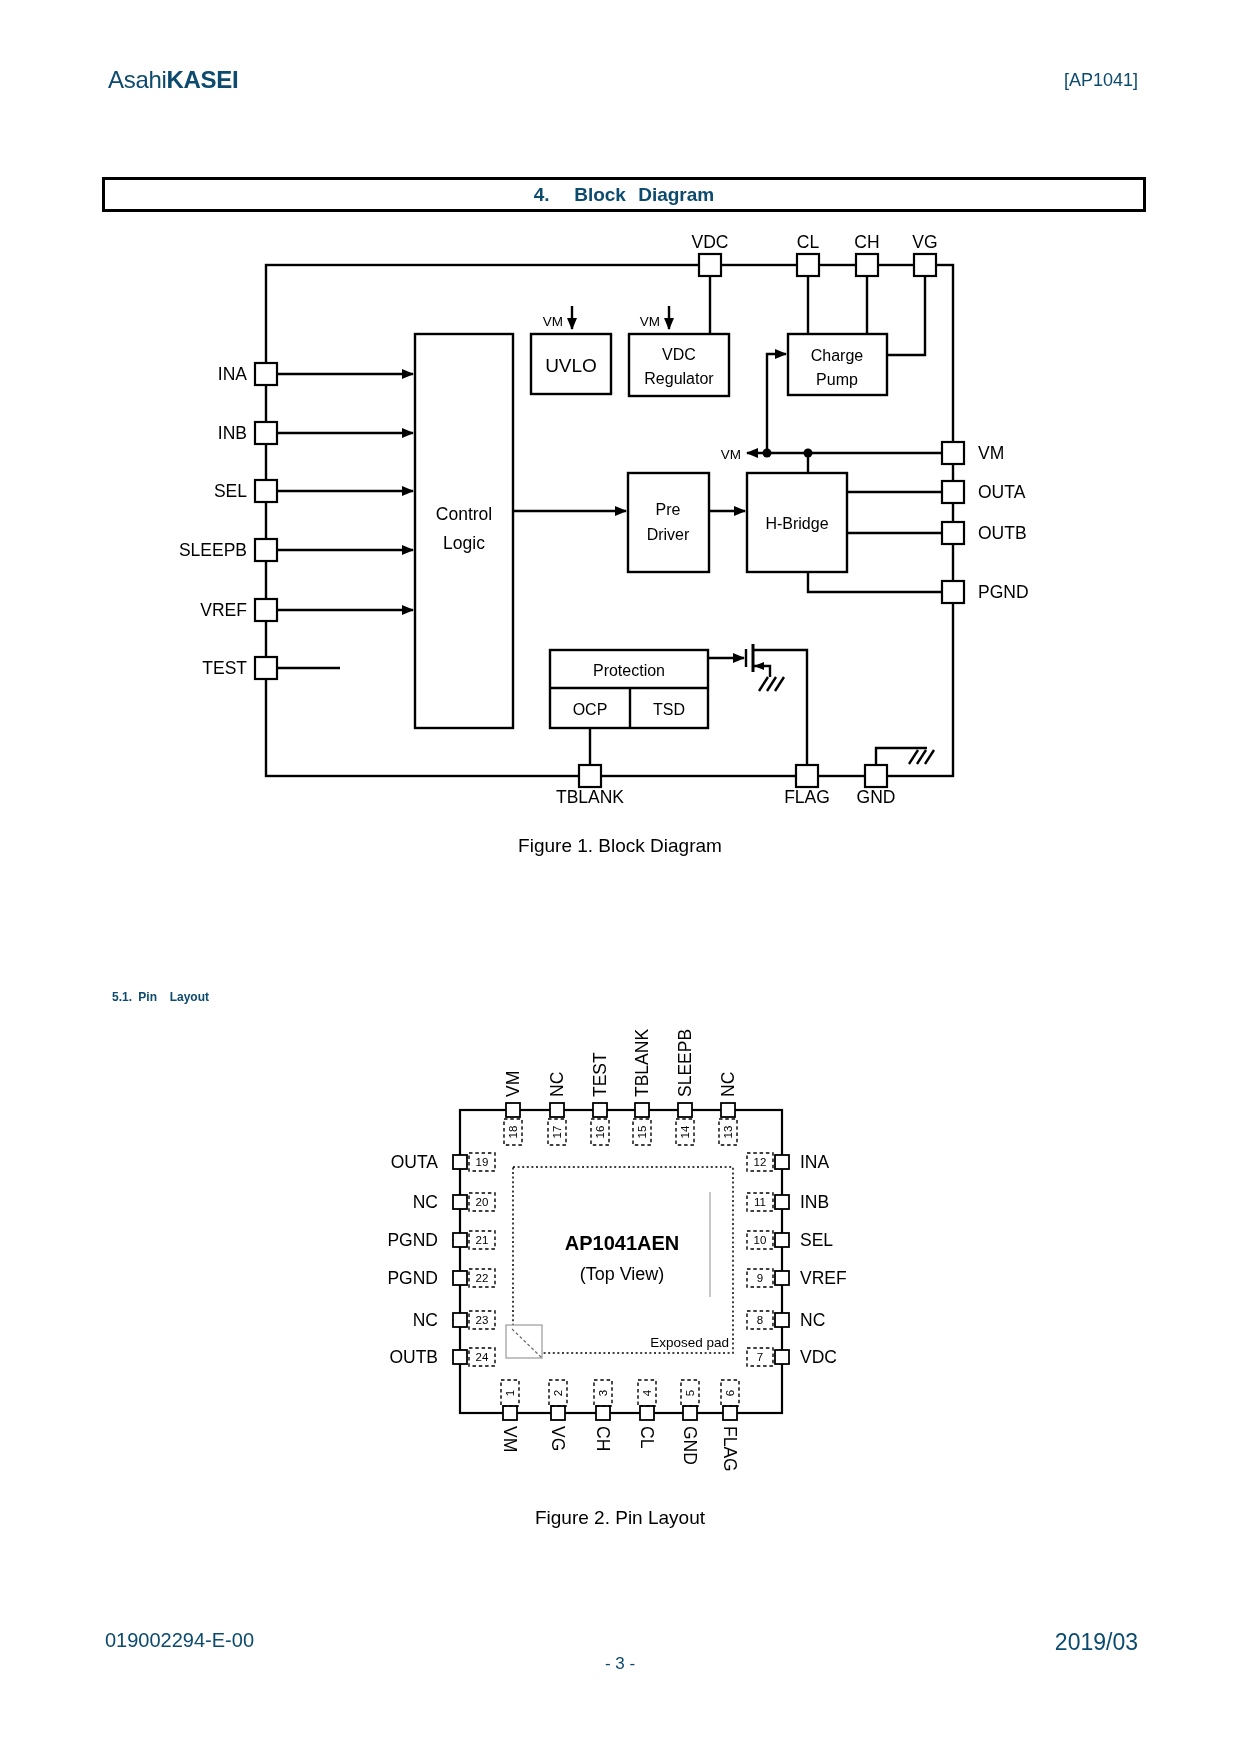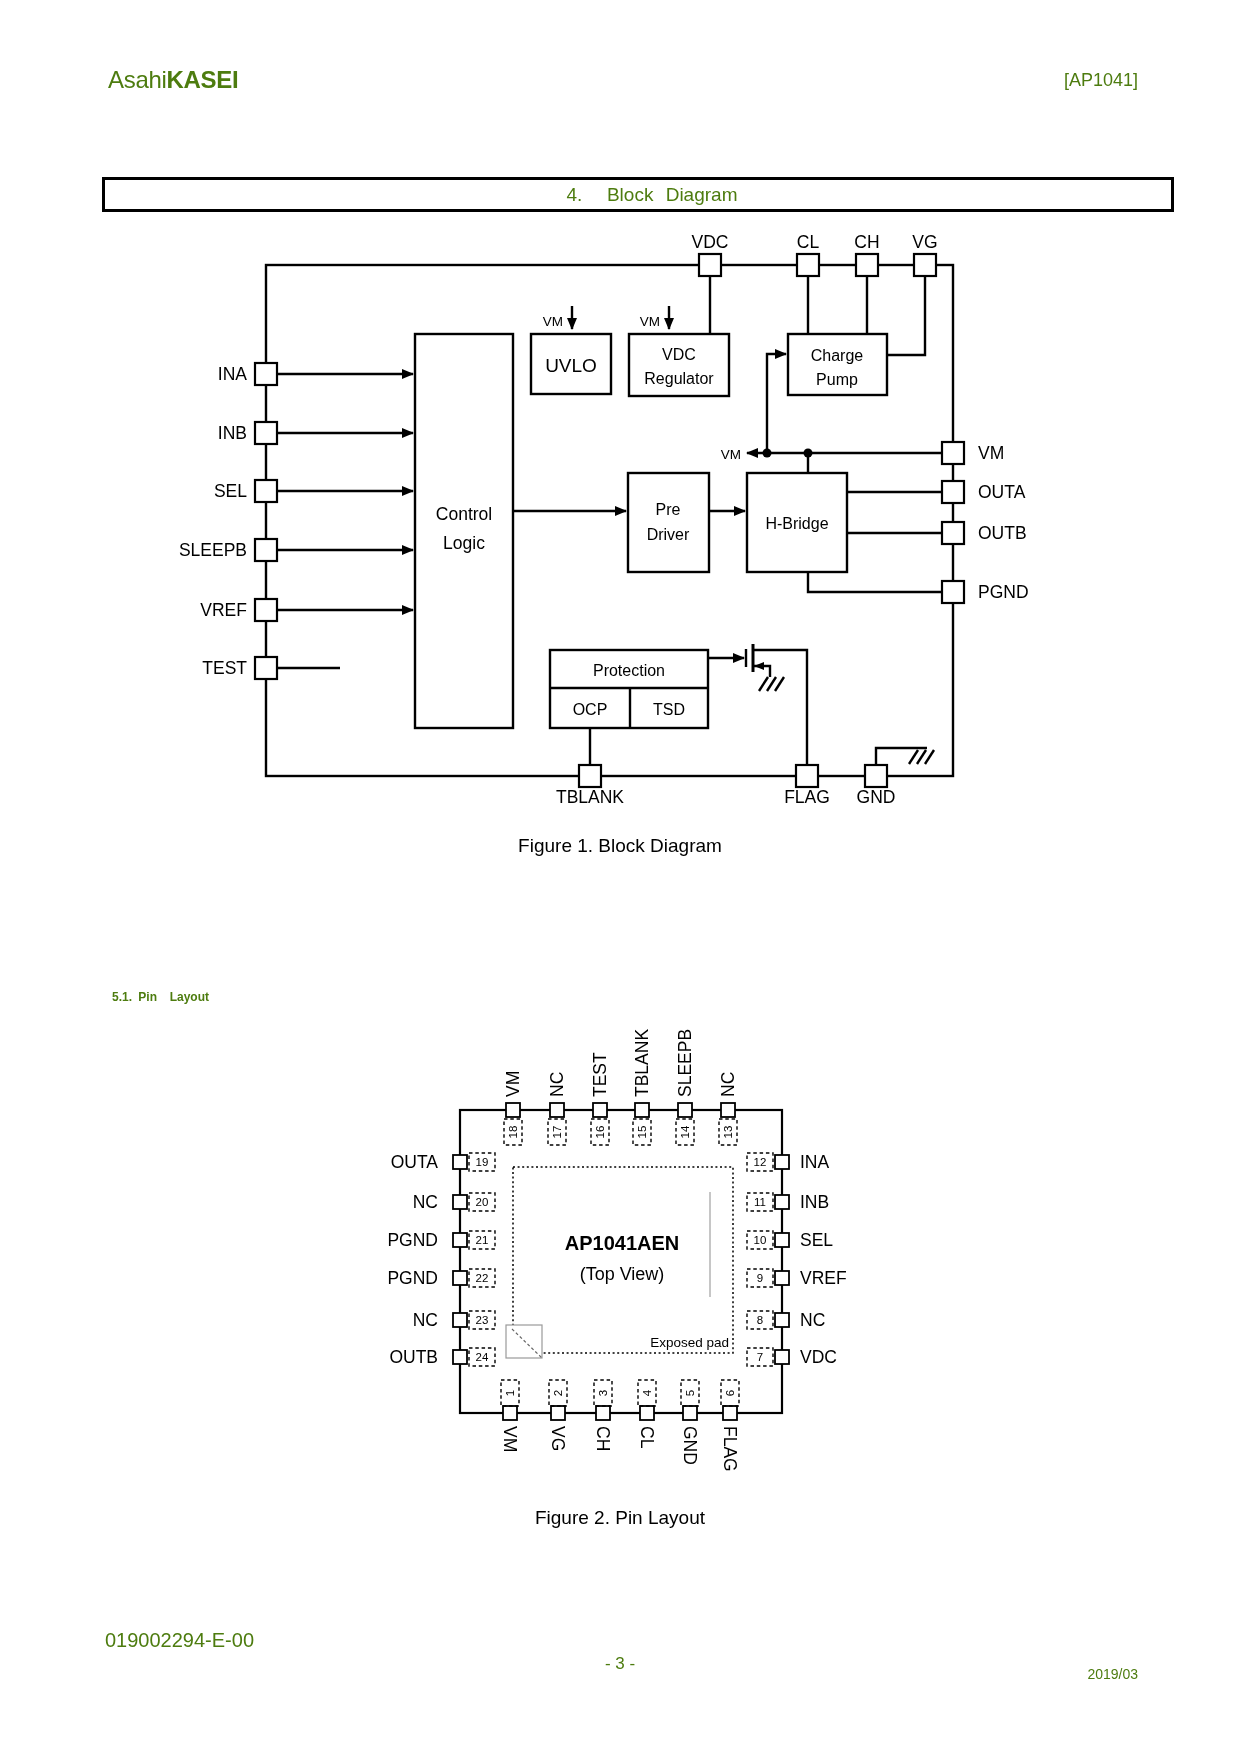--- a/index.html
+++ b/index.html
@@ -1,30 +1,30 @@
 <!DOCTYPE html>
 <html><head>
 <meta charset="utf-8">
 <style>
   html,body{margin:0;padding:0;background:#fff;}
   .page{position:relative;width:1240px;height:1754px;background:#fff;overflow:hidden;
-        font-family:"Liberation Sans",sans-serif;color:#4d7c0f;}
+        font-family:"Liberation Sans",sans-serif;color:#0c4a6e;}
   .abs{position:absolute;}
   .brand{left:108px;top:66px;font-size:24px;letter-spacing:-0.3px;}
   .brand .light{font-weight:400;}
   .brand .bold{font-weight:700;}
   .docid{top:70px;right:102px;font-size:18px;}
   .secbar{left:102px;width:1038px;height:29px;border:3px solid #000;
-          text-align:center;font-weight:400;font-size:19px;line-height:29px;
-          white-space:pre;word-spacing:7px;padding-left:28px;}
+          text-align:center;font-weight:700;font-size:19px;line-height:29px;
+          white-space:pre;word-spacing:7px;}
   .sec4{top:177px;}
   .sec5{top:933px;}
   .subhead{left:112px;top:990px;font-weight:700;font-size:12px;white-space:pre;word-spacing:3px;}
   .footer-left{left:105px;top:1629px;font-size:20px;}
-  .footer-right{top:1666px;right:102px;font-size:14px;}
+  .footer-right{top:1629px;right:102px;font-size:23px;}
   .footer-page{top:1654px;left:0;width:1240px;text-align:center;font-size:17px;}
   svg{position:absolute;left:0;}
   svg text{font-family:"Liberation Sans",sans-serif;fill:#000;}
   .w{stroke:#000;stroke-width:2.4;fill:none;}
   .box{fill:#fff;stroke:#000;stroke-width:2.4;}
   .pin{fill:#fff;stroke:#000;stroke-width:2.2;}
   .dot{fill:#000;stroke:none;}
   .t17{font-size:17.5px;}
   .t16{font-size:16px;}
   .t19{font-size:19px;}

